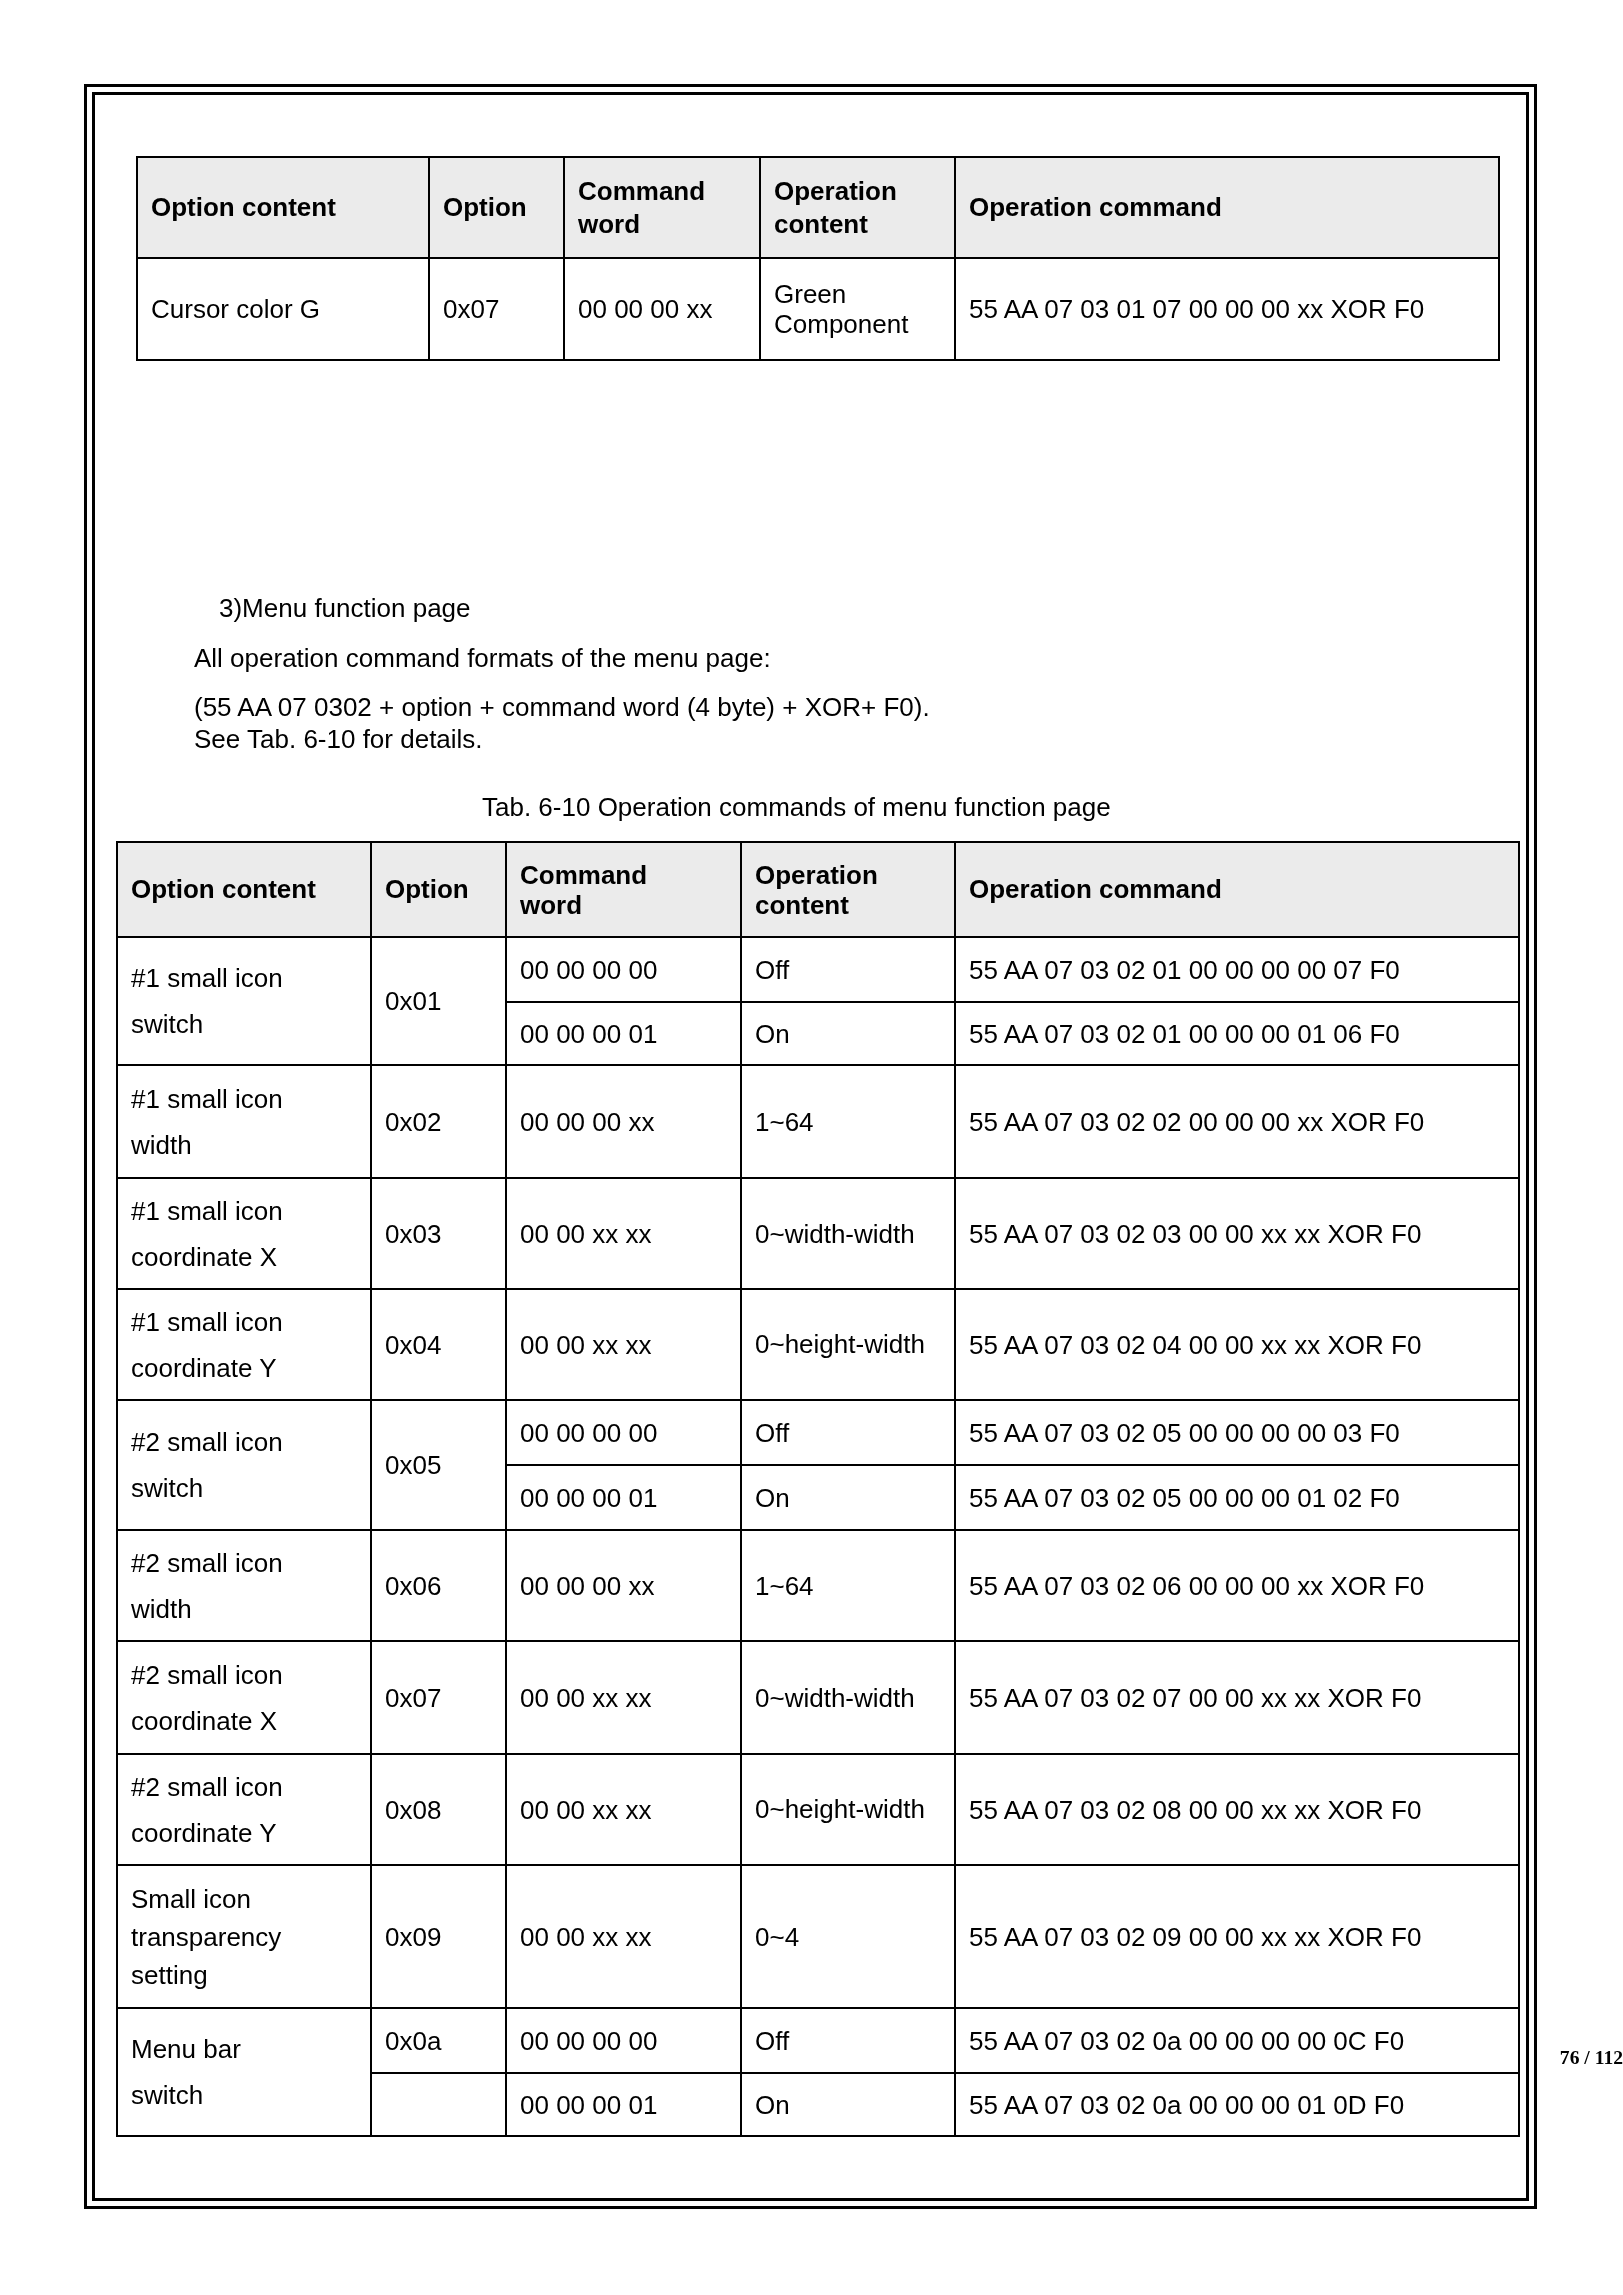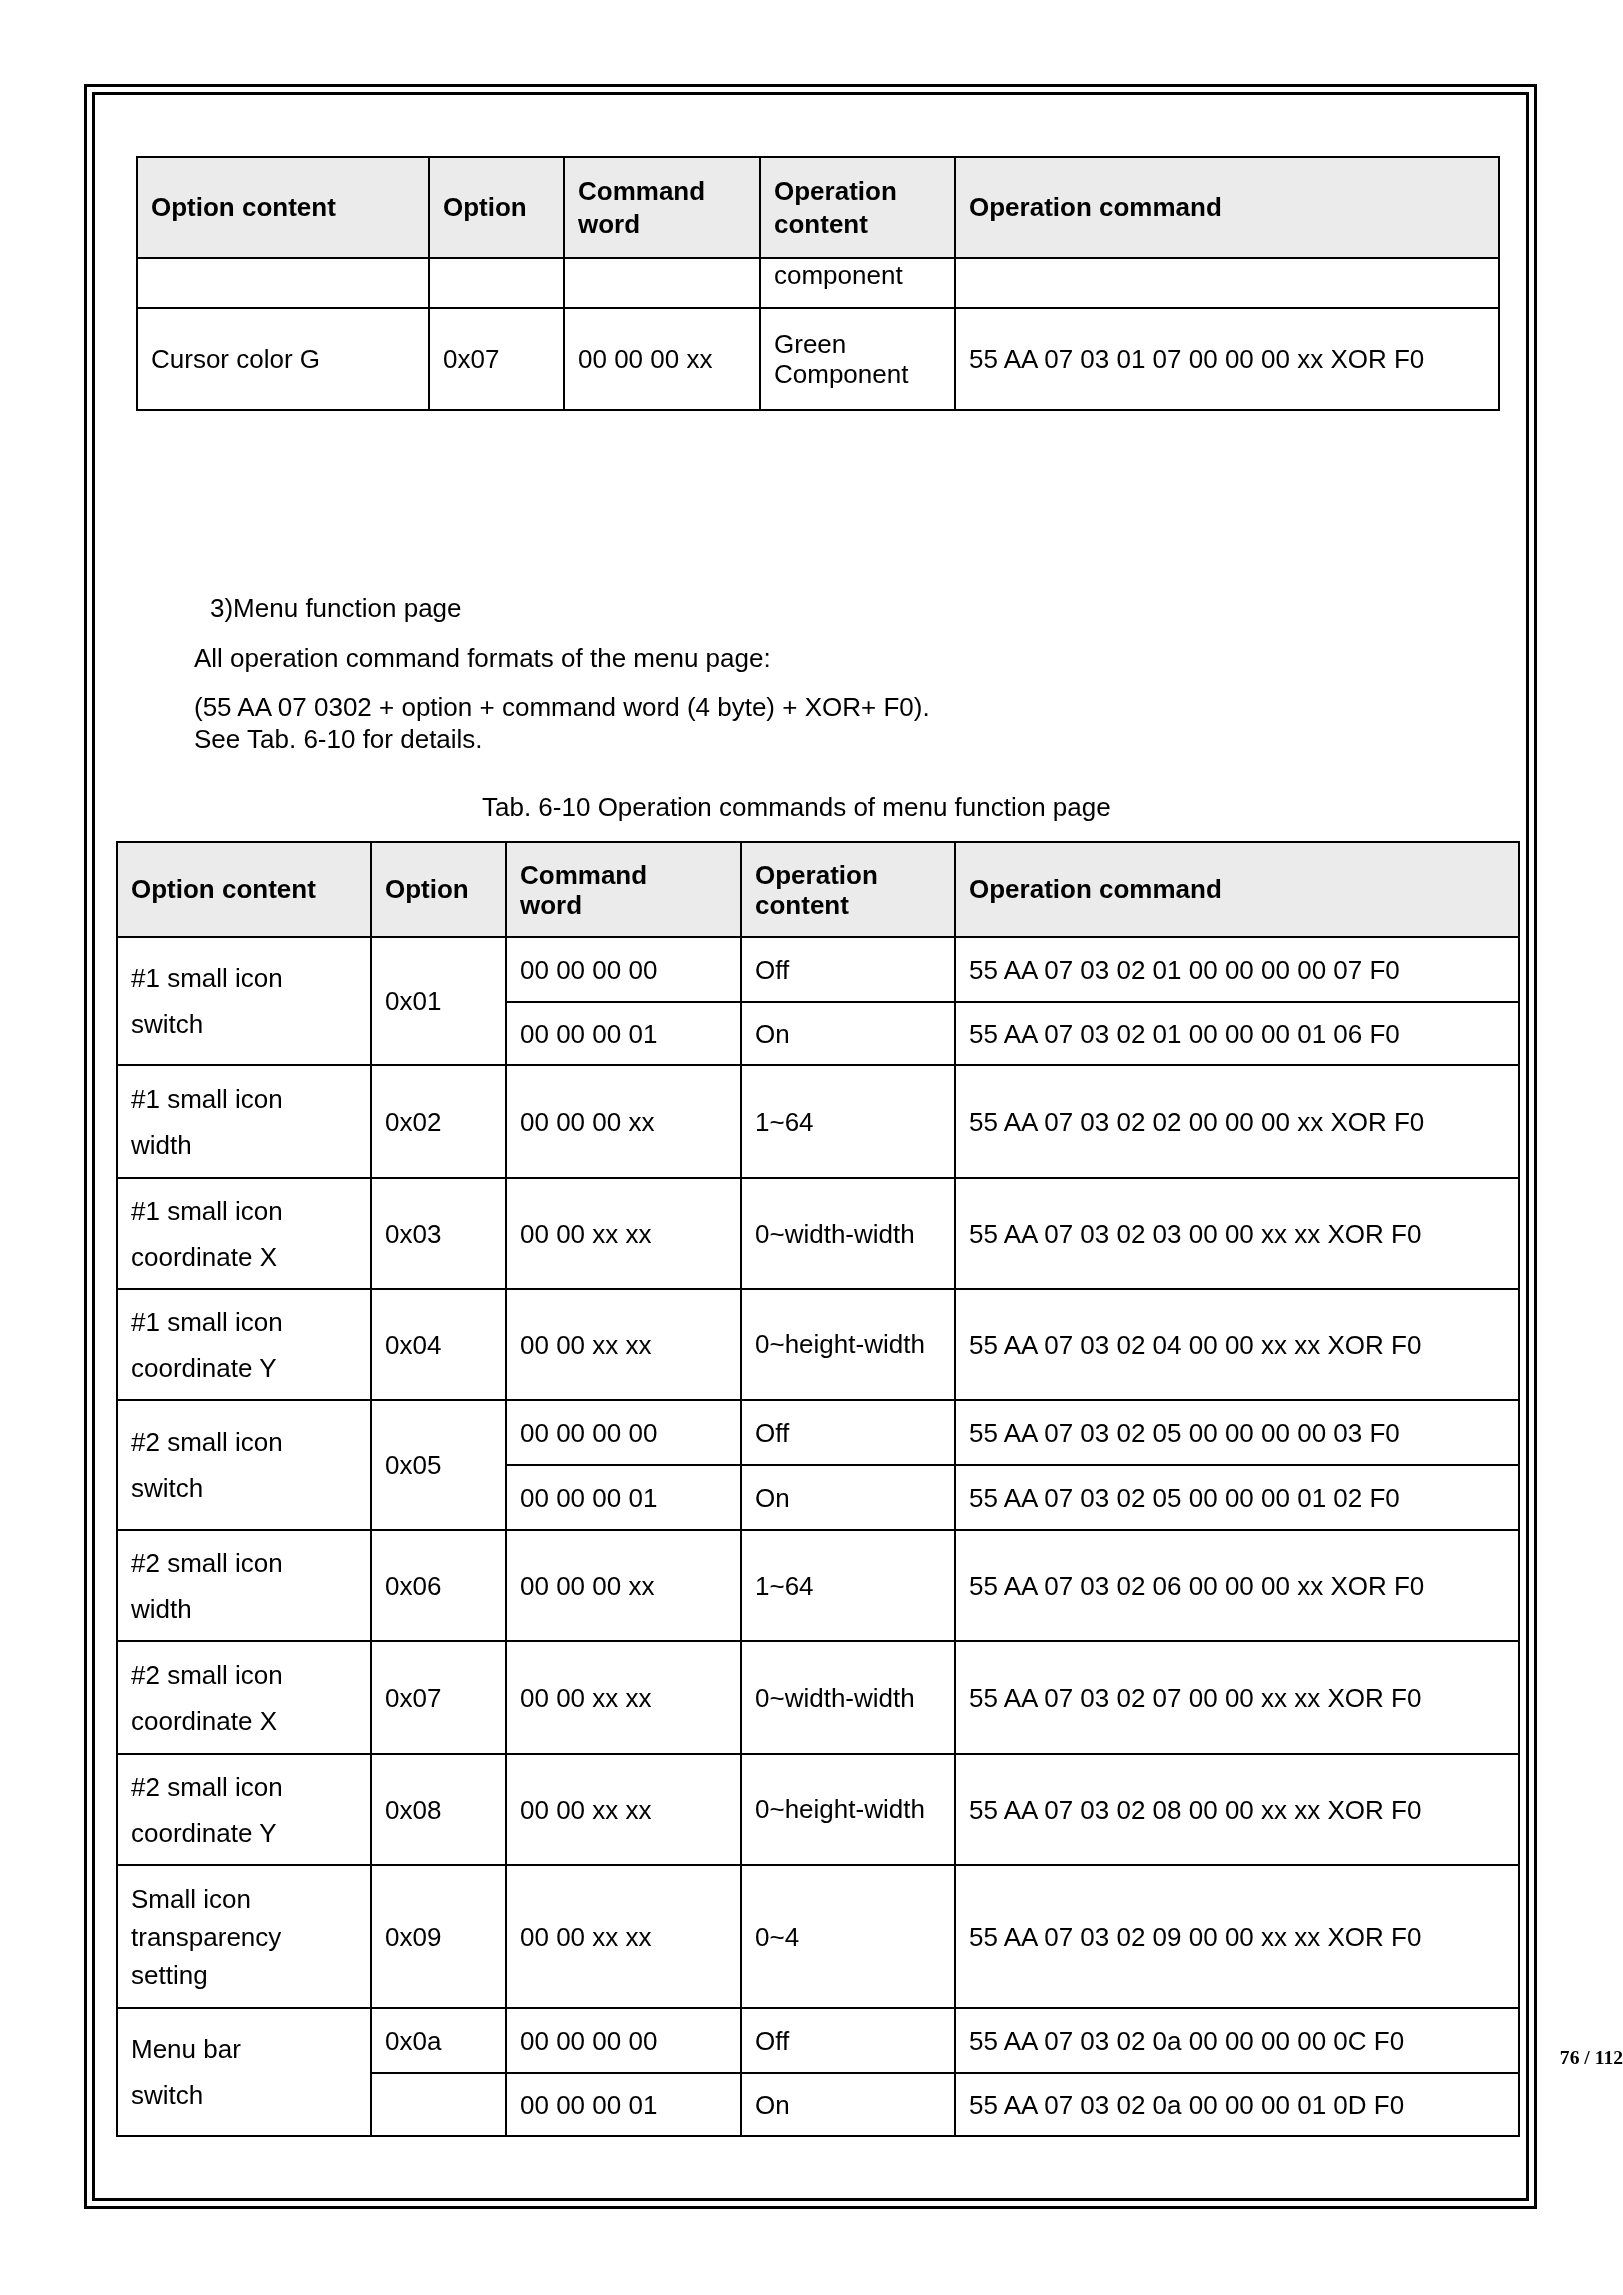--- a/index.html
+++ b/index.html
@@ -34,38 +34,31 @@
       <col style="width:544px">
   </colgroup>
   <tbody>
       <tr style="height:101px">
     <th>Option content</th>
     <th>Option</th>
     <th style="line-height:33px;">Command<br>word</th>
     <th style="line-height:33px;">Operation<br>content</th>
     <th>Operation command</th>
   </tr>
-  <tr style="height:50px">
-    <td></td>
-    <td></td>
-    <td></td>
-    <td style="vertical-align:top; padding-top:1.3px;">component</td>
-    <td></td>
-  </tr>
   <tr style="height:102px">
     <td>Cursor color G</td>
     <td>0x07</td>
     <td>00 00 00 xx</td>
     <td style="padding-right:19.6px;">Green Component</td>
     <td>55 AA 07 03 01 07 00 00 00 xx XOR F0</td>
   </tr>
 </tbody>
   </table>
 
-<div class="para" style="left:210px; top:593px;">3)Menu function page</div>
+<div class="para" style="left:219px; top:593px;">3)Menu function page</div>
 <div class="para" style="left:194px; top:643px;">All operation command formats of the menu page:</div>
 <div class="para" style="left:194px; top:692px;">(55 AA 07 0302 + option + command word (4 byte) + XOR+ F0).</div>
 <div class="para" style="left:194px; top:724px;text-align:right;">See Tab. 6-10 for details.</div>
 <div class="caption" style="left:482px; top:792px;">Tab. 6-10 Operation commands of menu function page</div>
 
 <table class="doc" style="left:116px; top:841px; width:1402px;">
   <colgroup>
     <col style="width:254px">
       <col style="width:135px">
       <col style="width:235px">

